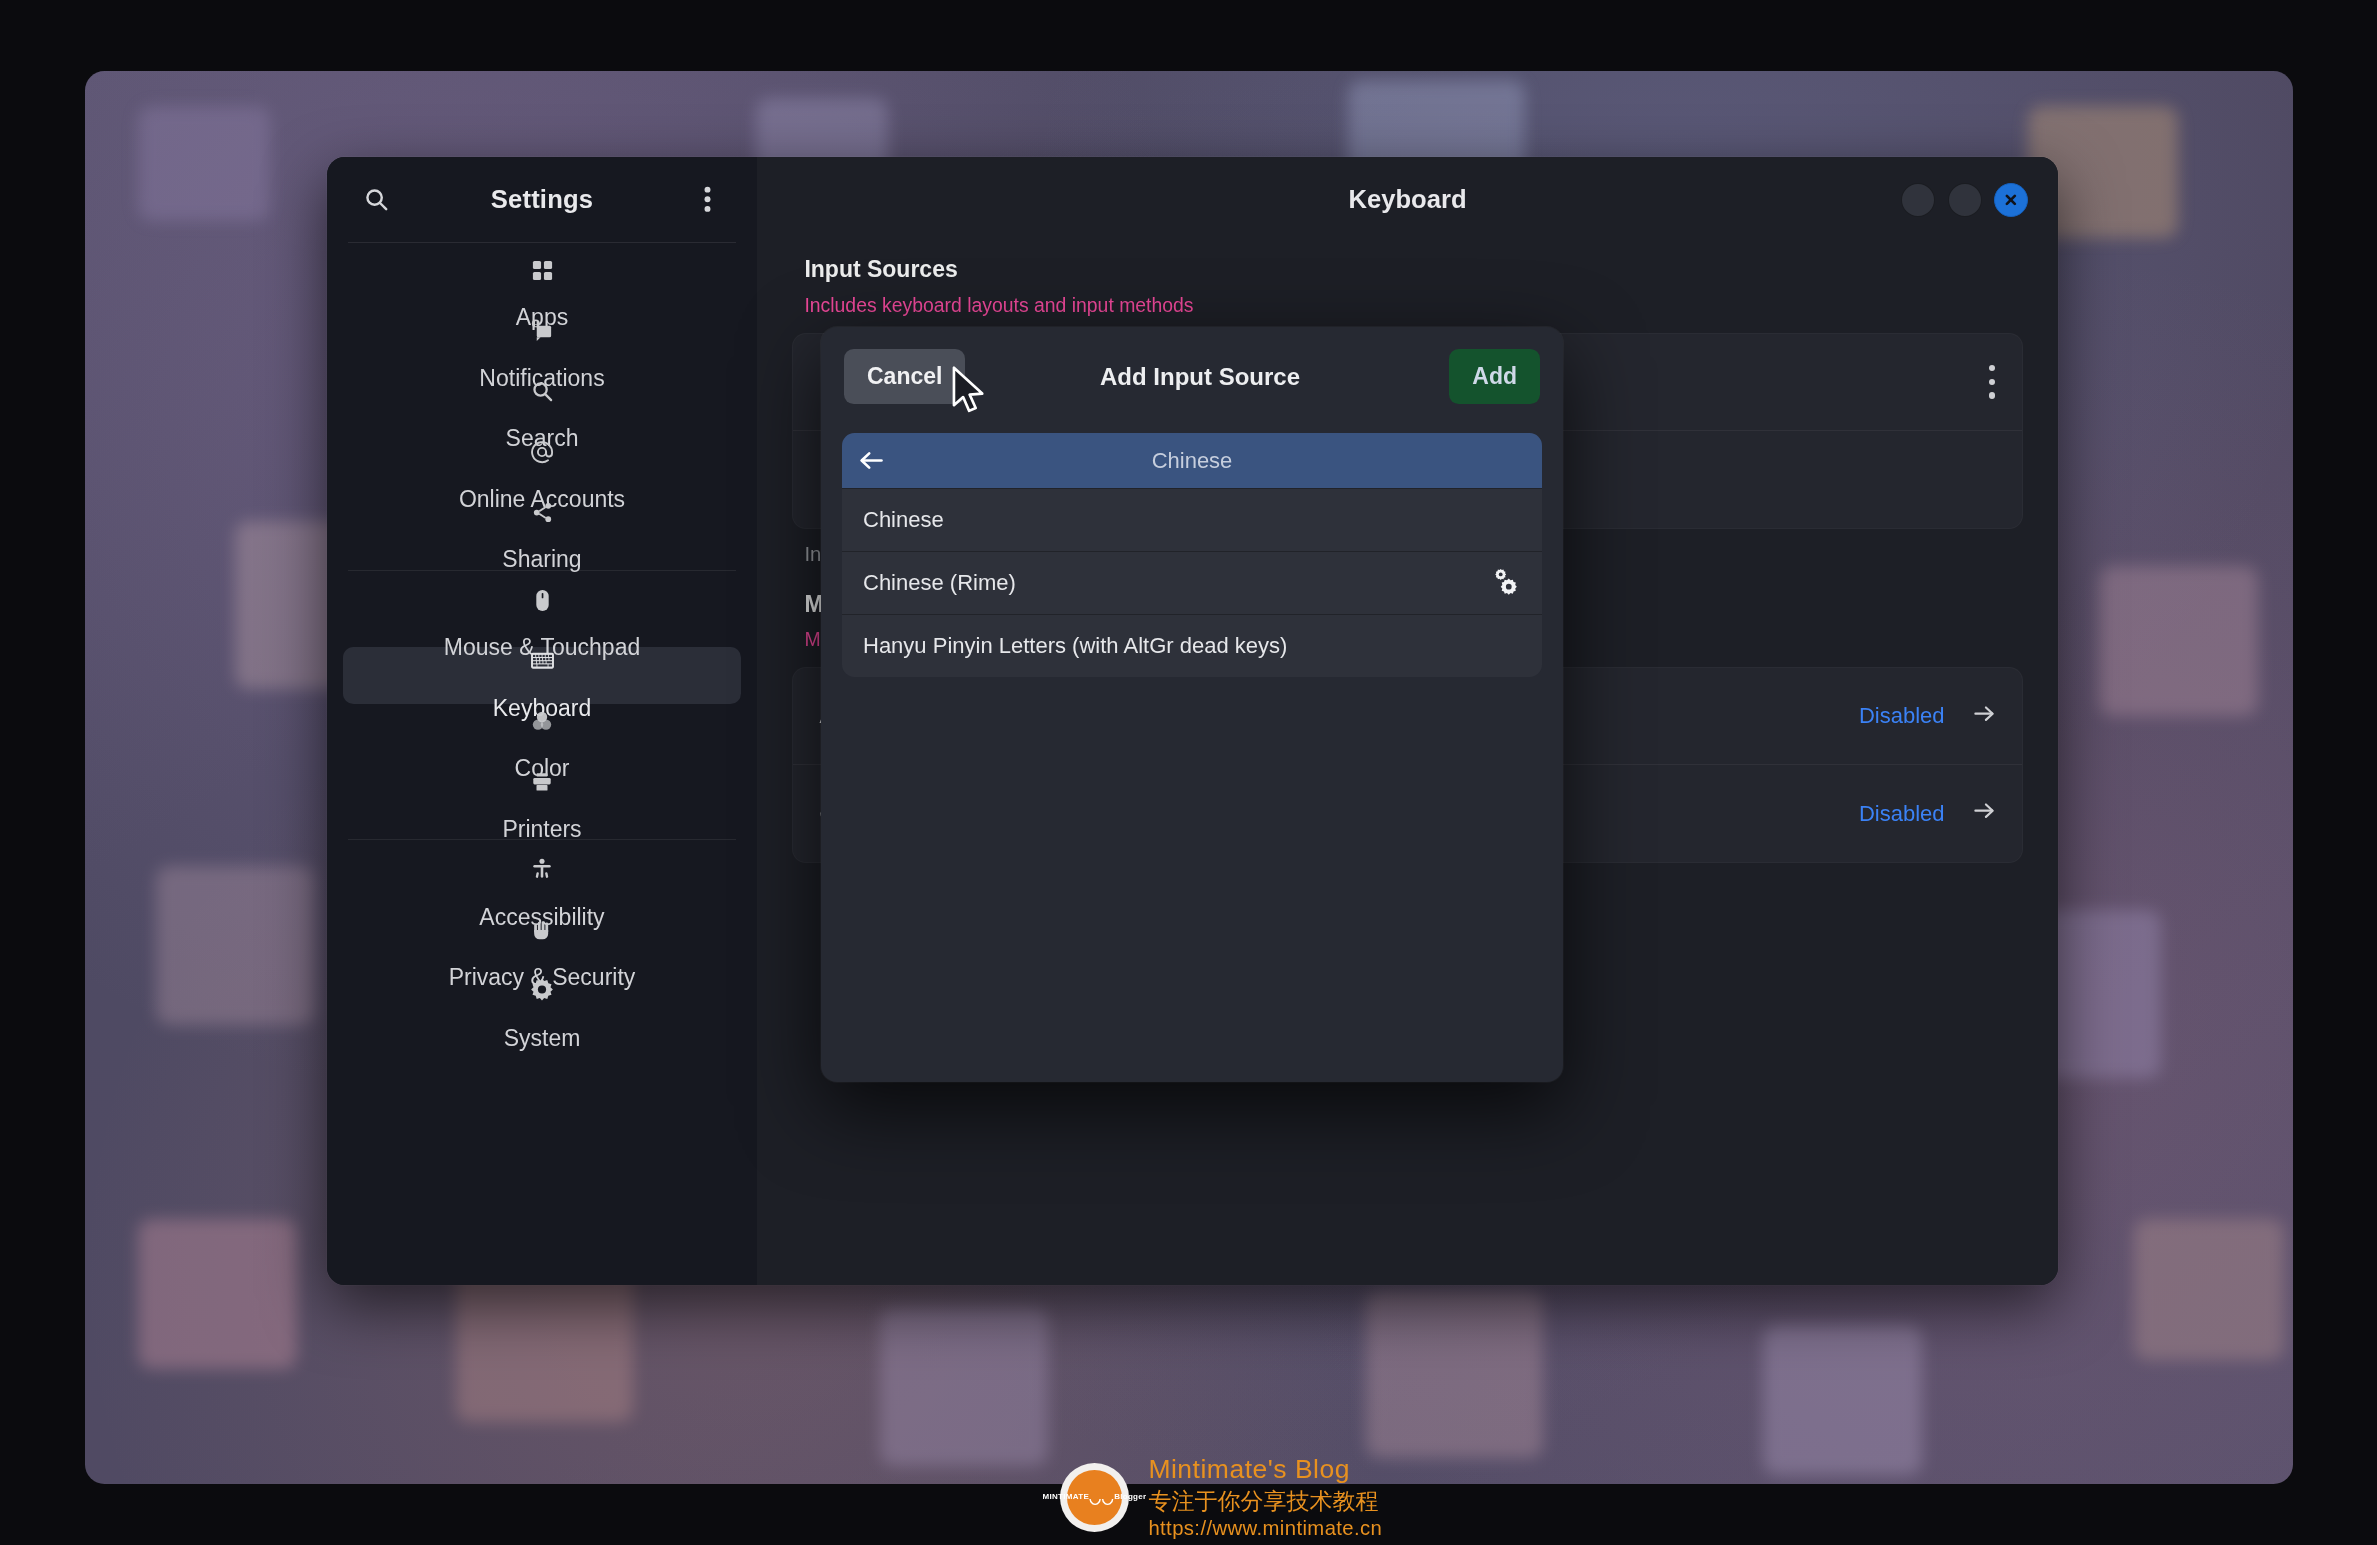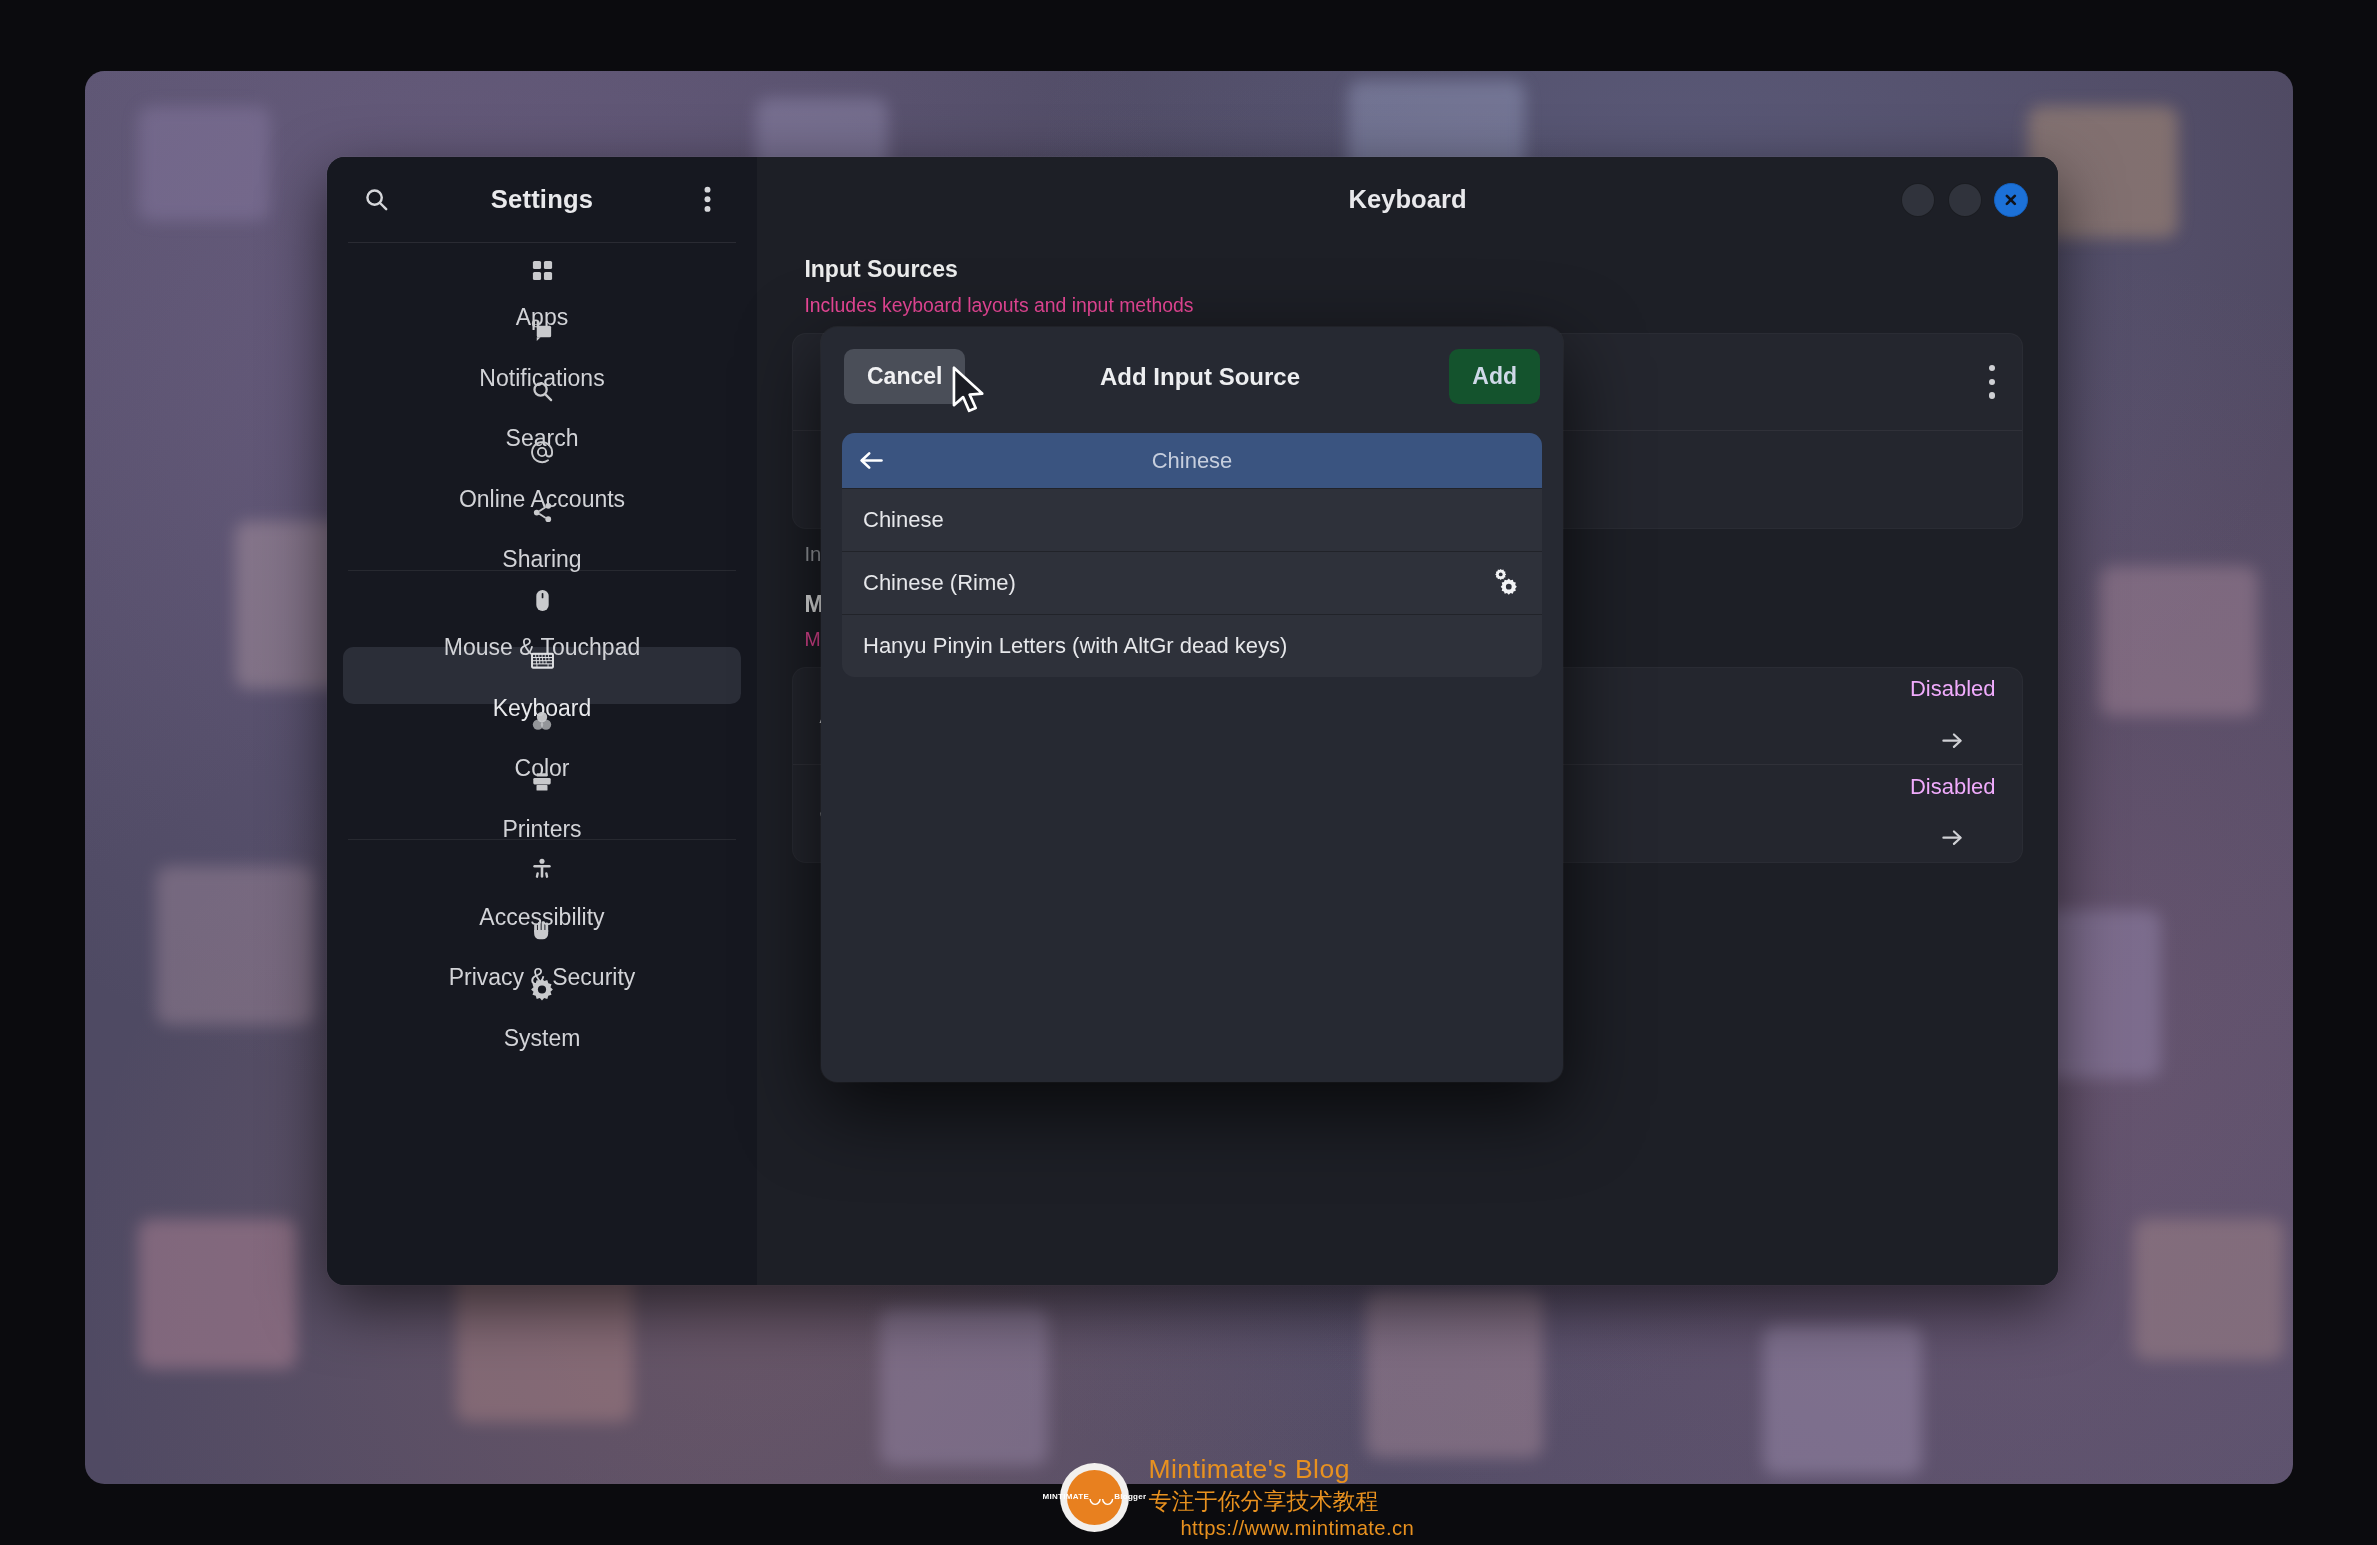--- a/index.html
+++ b/index.html
@@ -220,23 +220,22 @@
   .row:last-child { border-bottom: none; }
   .row-label {
     color: #dfe0e3;
     font-size: 22px;
   }
   .row-right {
     margin-left: auto;
     display: flex;
     align-items: center;
     gap: 28px;
-    color: #f0abfc;
+    color: #3b82f6;
     font-size: 22px;
-    flex-direction: column;
   }
   .kebab {
     width: 7px; height: 34px;
     display: flex; flex-direction: column; justify-content: space-between;
     align-items: center;
     cursor: pointer;
   }
   .kebab i {
     display:block; width: 6.2px; height: 6.2px; border-radius: 50%;
     background: #cfd0d4;
@@ -377,21 +376,21 @@
     align-items: center; justify-content: center;
     color: #fff;
     font-size: 8px;
     font-weight: bold;
     line-height: 1.1;
     letter-spacing: 0.3px;
   }
   #wm-text { line-height: 1.28; }
   #wm-title { color: #e8911f; font-size: 26.5px; letter-spacing: 0.5px; }
   #wm-sub   { color: #e8911f; font-size: 23px; }
-  #wm-url   { color: #e8911f; font-size: 20.3px; letter-spacing: 0.4px; margin-left: 32px; }
+  #wm-url   { color: #e8911f; font-size: 20.3px; letter-spacing: 0.4px; }
 </style>
 </head>
 <body>
 
 <div id="desktop">
   <div id="wallpaper"></div>
   <div id="wallmask">
     <div class="blob" style="left:53px;  top:35px;  width:132px;height:115px;background:#8d7fa8;"></div>
     <div class="blob" style="left:459px; top:106px; width:168px;height:177px;background:#c08a4e;"></div>
     <div class="blob" style="left:1263px;top:8.8px;  width:177px;height:168px;background:#9ba2c4;"></div>

